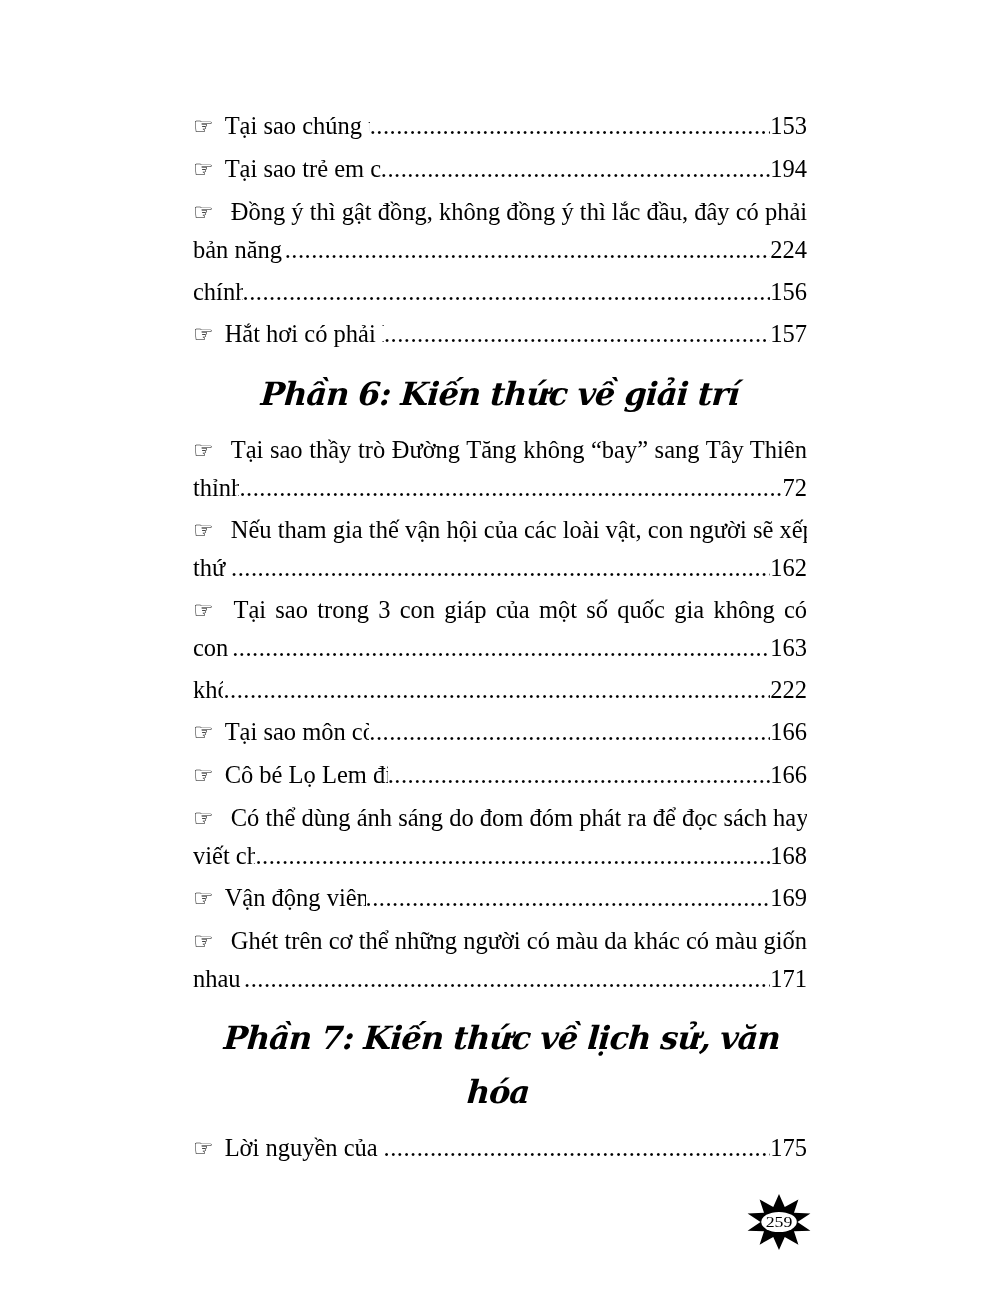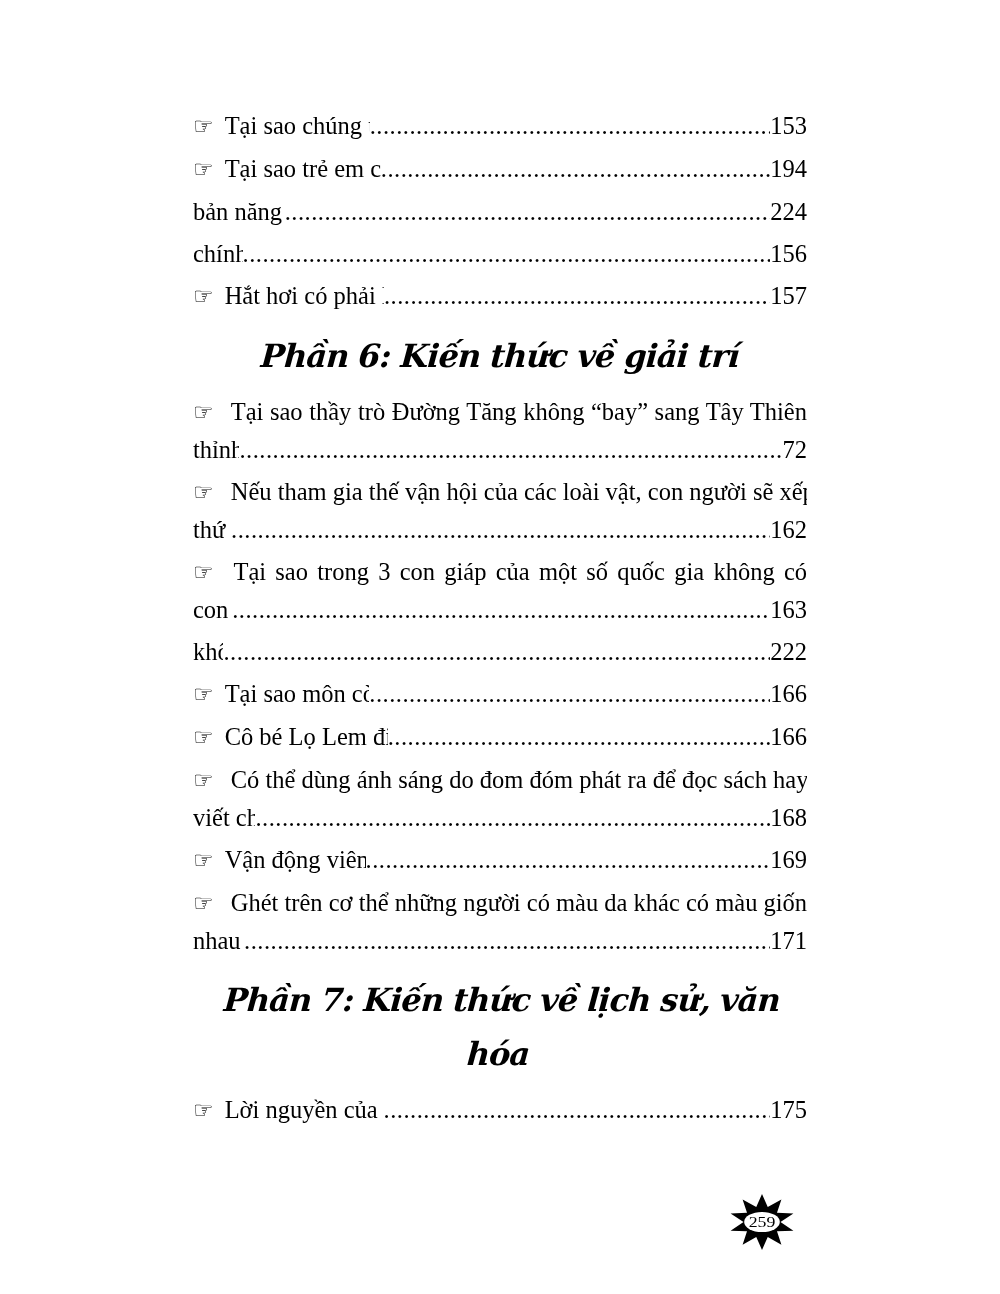--- a/index.html
+++ b/index.html
@@ -64,21 +64,21 @@
     font-weight: bold;
     font-size: 32px;
     letter-spacing: -1px;
     line-height: 54px;
     margin-top: 14px;
     margin-bottom: 10px;
     transform: skewX(-4deg);
   }
   .page-badge {
     position: absolute;
-    left: 729px;
+    left: 746px;
     top: 1194px;
     width: 66px;
     height: 56px;
   }
   .page-badge svg { display: block; width: 100%; height: 100%; }
   .page-badge text {
     font-family: "Liberation Serif", serif;
     font-size: 27px;
   }
 </style>
@@ -100,20 +100,24 @@
     <div class="entry">
       <div class="line dline">
         <span class="hand">☞</span>
         <span class="t">Tại sao trẻ em có nhiều xương hơn so với người lớn?</span>
         <span class="dots"></span>
         <span class="pg">194</span>
       </div>
     </div>
 
     <div class="entry">
+      <div class="line jline">
+        <span class="hand">☞</span>
+        <span>Đồng ý thì gật đồng, không đồng ý thì lắc đầu, đây có phải</span>
+      </div>
       <div class="line dline">
         <span class="t">bản năng của con người?</span>
         <span class="dots"></span>
         <span class="pg">224</span>
       </div>
     </div>
 
     <div class="entry">
       <div class="line dline">
         <span class="t">chính mình?</span>

